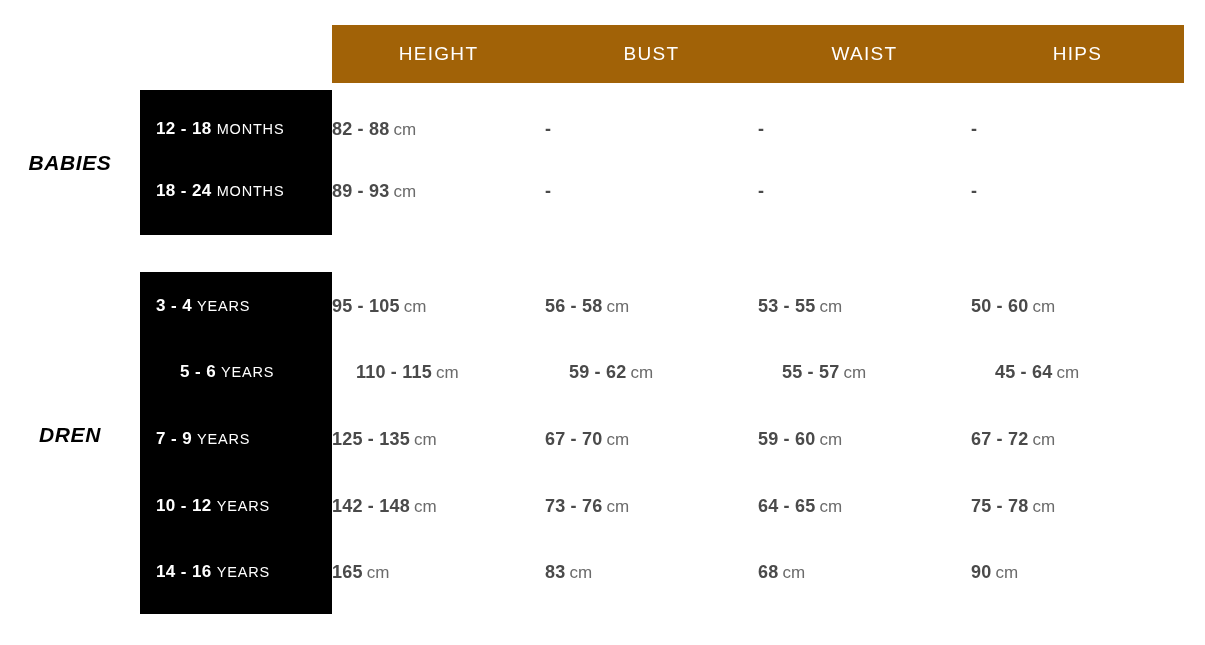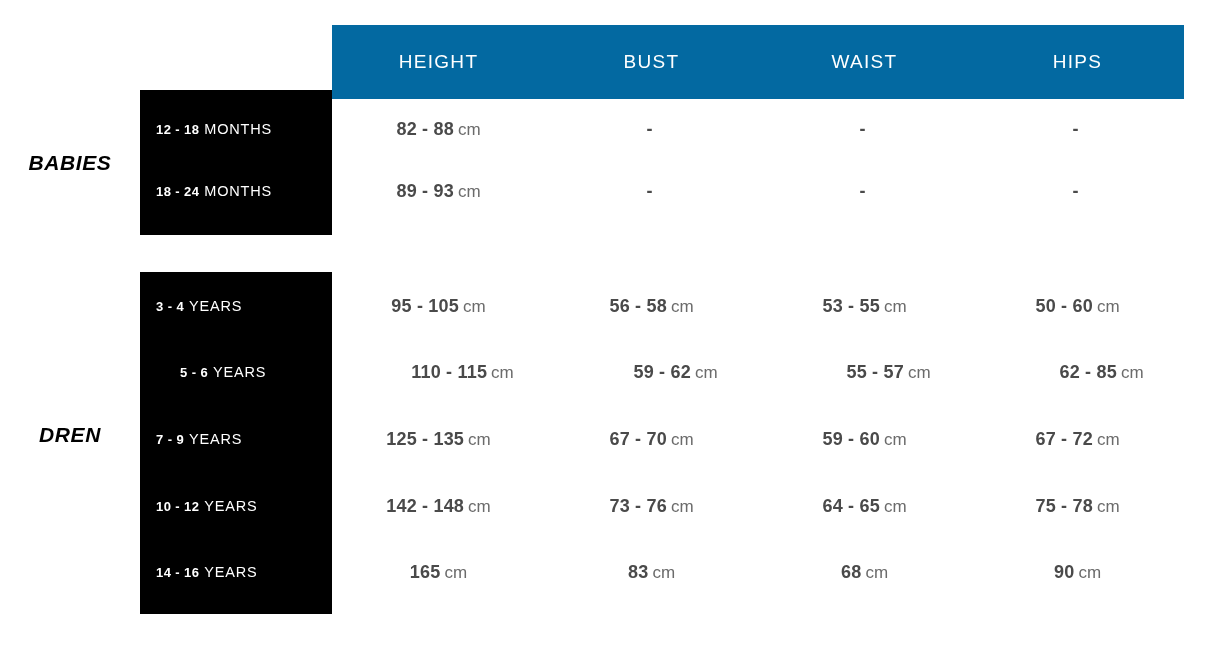--- a/index.html
+++ b/index.html
@@ -21,22 +21,22 @@
     width: 1205px;
     height: 645px;
   }
 
   
   .header-band {
     position: absolute;
     left: 332px;
     top: 25px;
     width: 852px;
-    height: 74px;
-    background: #0369a1;
+    height: 58px;
+    background: #a16207;
     display: flex;
     align-items: center;
   }
   .header-cell {
     flex: 1 1 0;
     text-align: center;
     color: #ffffff;
     font-size: 19px;
     letter-spacing: 1.3px;
     font-weight: 400;
@@ -86,39 +86,38 @@
   .row .label {
     width: 192px;
     box-sizing: border-box;
     padding-left: 16px;
     color: #ffffff;
     font-size: 16px;
     white-space: nowrap;
   }
   .row .label .num {
     font-weight: bold;
-    font-size: 13px;
+    font-size: 17px;
     letter-spacing: 0.4px;
   }
   .row .label .unit {
     font-weight: 400;
     font-size: 14.5px;
     letter-spacing: 0.8px;
     margin-left: 5px;
   }
 
   .row .cells {
     flex: 1 1 auto;
     display: flex;
     align-items: center;
     height: 100%;
   }
   .row .cell {
     flex: 1 1 0;
-    text-align: center;
     font-size: 17px;
     color: #4d4d4d;
     white-space: nowrap;
   }
   .row .cell .v {
     font-weight: bold;
     font-size: 18px;
     letter-spacing: 0.2px;
     color: #4a4a4a;
   }
@@ -228,21 +227,21 @@
       <div class="cell">
         <span class="v">110 - 115</span><span class="u">cm</span>
       </div>
       <div class="cell">
         <span class="v">59 - 62</span><span class="u">cm</span>
       </div>
       <div class="cell">
         <span class="v">55 - 57</span><span class="u">cm</span>
       </div>
       <div class="cell">
-        <span class="v">62 - 85</span><span class="u">cm</span>
+        <span class="v">45 - 64</span><span class="u">cm</span>
       </div>
     </div>
   </div>
 
   <div class="row r-c3">
     <div class="label">
       <span class="num">7 - 9</span><span class="unit">YEARS</span>
     </div>
     <div class="cells">
       <div class="cell">

